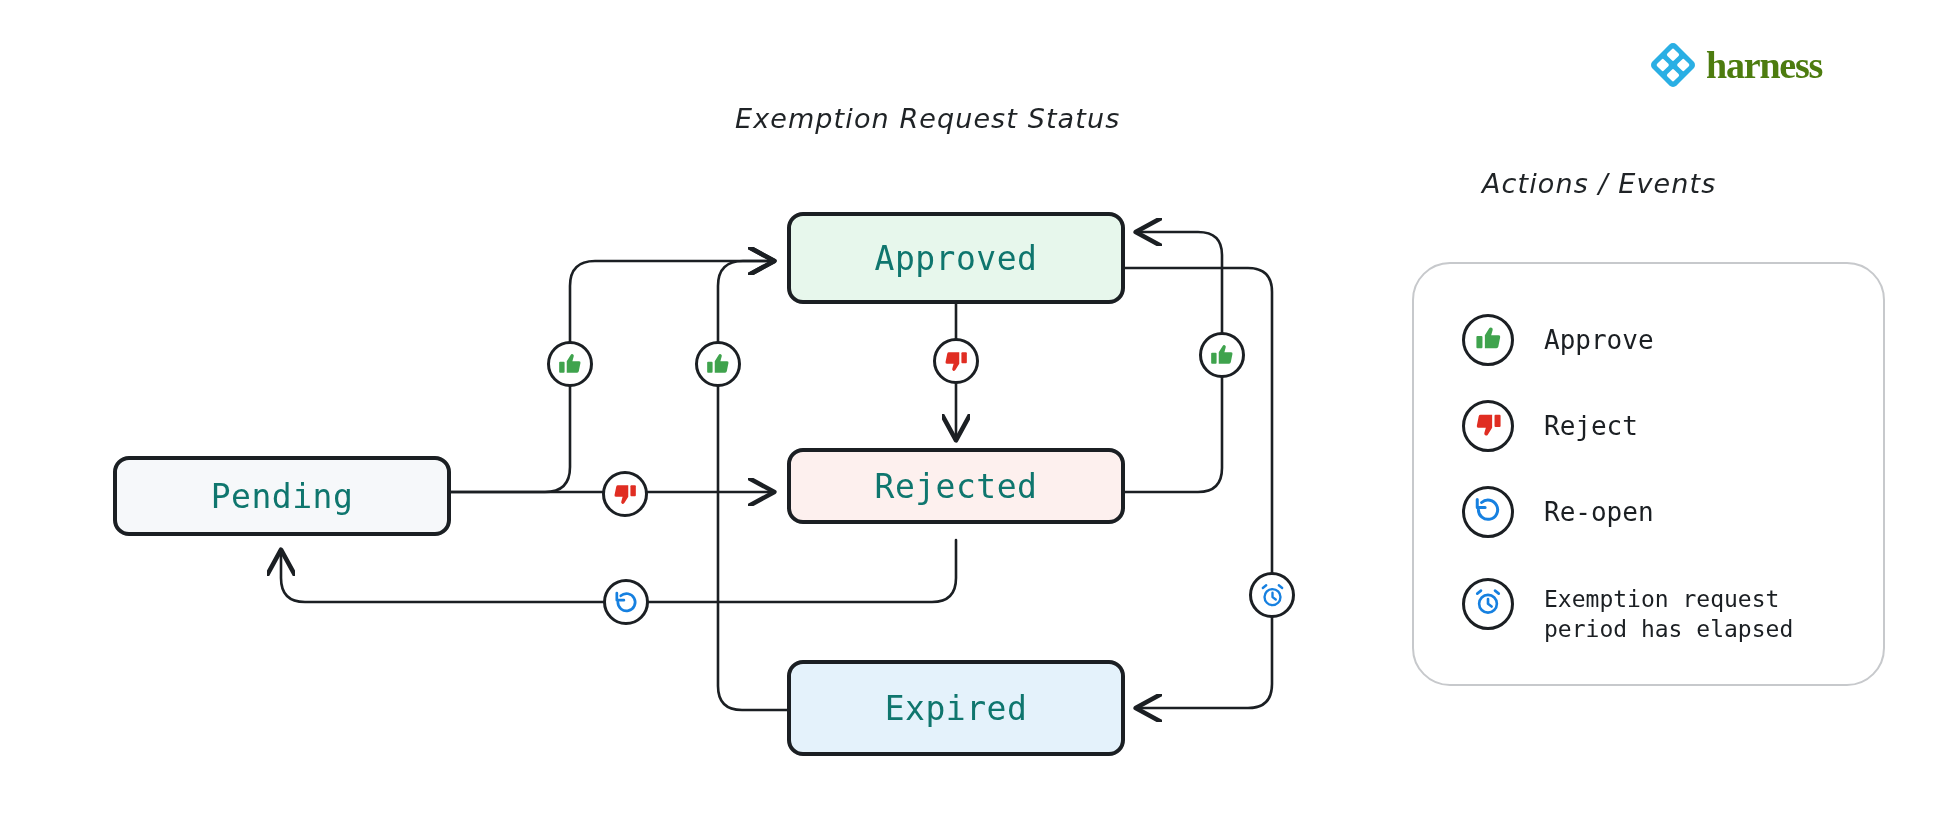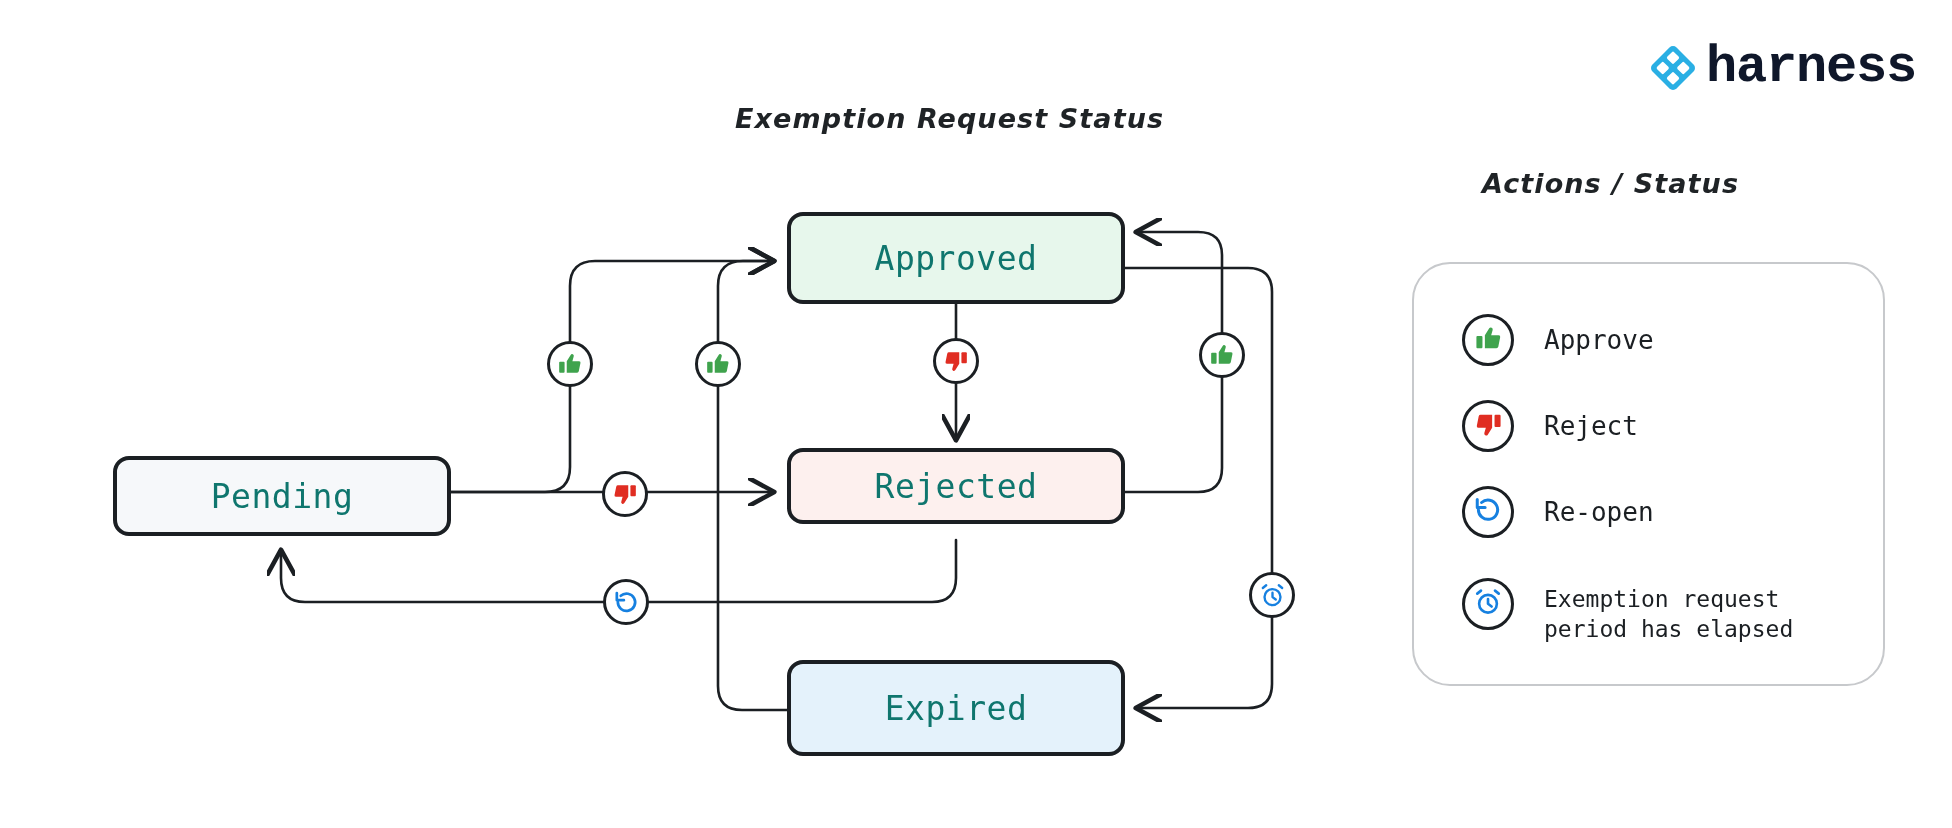--- a/index.html
+++ b/index.html
@@ -32,34 +32,34 @@
     display: flex;
     align-items: center;
     gap: 10px;
   }
   #brand .mark {
     width: 46px;
     height: 46px;
     position: relative;
   }
   #brand .wordmark {
-    font-family: Liberation Mono, monospace;
-    font-size: 52px;
+    font-family: Liberation Serif, serif;
+    font-size: 38px;
     font-weight: bold;
     letter-spacing: -1.2px;
-    color: #0f172a;
+    color: #4d7c0f;
     line-height: 1;
   }
 
   
   .hand-title {
     position: absolute;
     font-family: "DejaVu Sans", "Liberation Sans", sans-serif;
     font-size: 27px;
-    font-weight: bold;
+    font-weight: normal;
     font-style: italic;
     letter-spacing: 1.1px;
     color: #1f2326;
     white-space: nowrap;
   }
   #diagram-title { left: 735px; top: 103px; }
   #legend-title  { left: 1482px; top: 168px; }
 
   
   #edges {
@@ -164,21 +164,21 @@
           <rect x="2.5" y="-12" width="9.5" height="9.5" rx="1.6" fill="#ffffff"></rect>
           <rect x="-12" y="2.5" width="9.5" height="9.5" rx="1.6" fill="#ffffff"></rect>
           <rect x="2.5" y="2.5" width="9.5" height="9.5" rx="1.6" fill="#ffffff"></rect>
         </g>
       </svg>
     </span>
     <span class="wordmark">harness</span>
   </div>
 
   <div class="hand-title" id="diagram-title">Exemption Request Status</div>
-  <div class="hand-title" id="legend-title">Actions / Status</div>
+  <div class="hand-title" id="legend-title">Actions / Events</div>
 
   <svg id="edges" viewBox="0 0 1952 828">
     <defs>
       <marker id="arrow" viewBox="0 0 12 12" refX="10" refY="6" markerWidth="11" markerHeight="11" orient="auto-start-reverse">
         <path d="M 0 0 L 11 6 L 0 12" fill="none" stroke="#1b1f23" stroke-width="1.9" stroke-linecap="round" stroke-linejoin="round"></path>
       </marker>
     </defs>
     <g fill="none" stroke="#1b1f23" stroke-width="2.6" stroke-linecap="round" stroke-linejoin="round">
 
       <path d="M 451 492 L 545 492 Q 570 492 570 467 L 570 286 Q 570 261 595 261 L 772 261" marker-end="url(#arrow)"></path>

